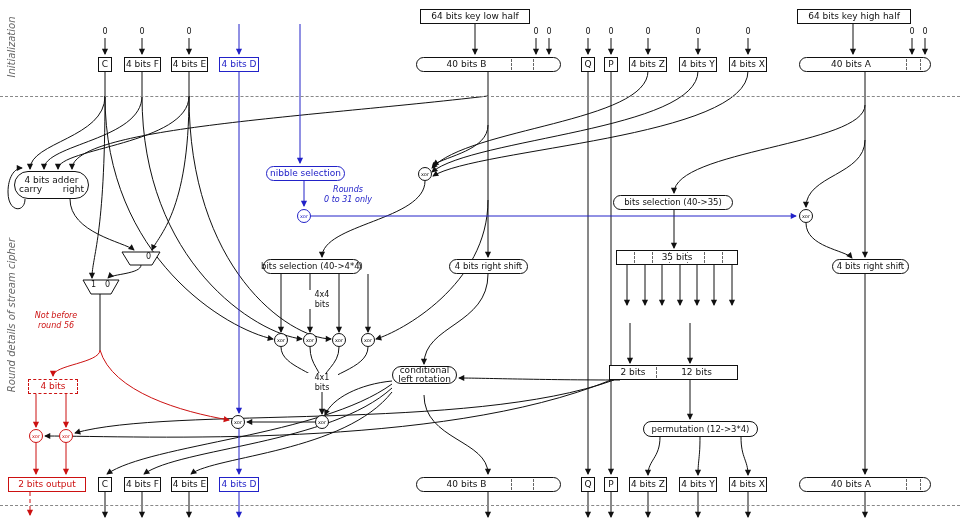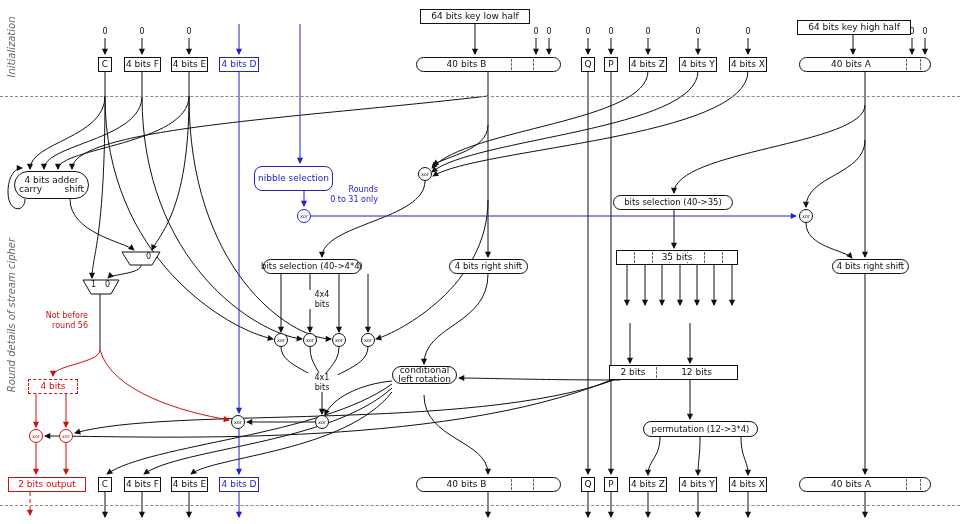--- a/index.html
+++ b/index.html
@@ -16,21 +16,21 @@
   .dashedb{border-style:dashed}
   .small{font-size:8.5px}
   .xor{position:absolute;width:14px;height:14px;border:1px solid #111;border-radius:50%;background:#fff;
     display:flex;align-items:center;justify-content:center;font-size:5px;line-height:1}
   .xor.blue{border-color:var(--blue);color:var(--blue)}
   .xor.redc{border-color:var(--red);color:var(--red)}
   .zero{position:absolute;width:10px;text-align:center;font-size:8px}
   .sep{position:absolute;left:0;right:0;height:0;border-top:1px dashed #888}
   .vlabel{position:absolute;color:#666;font-style:italic;font-size:10px;white-space:nowrap;
     transform:translate(-50%,-50%) rotate(-90deg)}
-  .note{position:absolute;font-size:8px;text-align:right;line-height:1.3}
+  .note{position:absolute;font-size:8px;font-style:italic;text-align:center;line-height:1.3}
   .note.nblue{color:var(--blue)}
   .note.nred{color:var(--red)}
   .divd{position:absolute;top:1px;bottom:1px;border-left:1px dashed #666}
   .lbl{position:absolute;font-size:8px;text-align:center;line-height:1.2;background:#fff}
   .muxlbl{position:absolute;font-size:8px;line-height:1}
   .adder-row{display:flex;justify-content:space-between;width:100%;padding:0 4px}
   .col{display:flex;flex-direction:column;align-items:center;justify-content:center;width:100%}
 </style>
 </head>
 <body>
@@ -181,21 +181,21 @@
 </svg>
 
 <div class="sep" style="top:96px"></div>
 <div class="sep" style="top:505px"></div>
 <div class="vlabel" style="left:11px;top:47px">Initialization</div>
 <div class="vlabel" style="left:11px;top:315px">Round details of stream cipher</div>
 
 <div class="box" style="left:420px;top:9px;width:110px;height:15px">
       <span>64 bits key low half</span>
     </div>
-<div class="box" style="left:797px;top:20px;width:114px;height:15px">
+<div class="box" style="left:797px;top:9px;width:114px;height:15px">
       <span>64 bits key high half</span>
     </div>
 
 <div class="zero" style="left:100px;top:27px">0</div>
 <div class="zero" style="left:137px;top:27px">0</div>
 <div class="zero" style="left:184px;top:27px">0</div>
 <div class="zero" style="left:531px;top:27px">0</div>
 <div class="zero" style="left:544px;top:27px">0</div>
 <div class="zero" style="left:583px;top:27px">0</div>
 <div class="zero" style="left:606px;top:27px">0</div>
@@ -241,26 +241,26 @@
   <span style="margin-right:28px">40 bits A</span>
   <i class="divd" style="left:106px"></i>
   <i class="divd" style="left:120px"></i>
 </div>
 
 <div class="box rounded" style="left:14px;top:171px;width:75px;height:28px">
   <div class="col">
     <span>4 bits adder</span>
     <span class="adder-row">
       <span>carry</span>
-      <span>shift</span>
+      <span>right</span>
     </span>
   </div>
 </div>
 
-<div class="box stadium blue" style="left:254px;top:166px;width:79px;height:25px">
+<div class="box stadium blue" style="left:266px;top:166px;width:79px;height:15px">
       <span>nibble selection</span>
     </div>
 
 <div class="note nblue" style="left:318px;top:185px;width:60px">
   <span>Rounds</span><br>
   <span>0 to 31 only</span>
 </div>
 
 <div class="xor blue" style="left:297px;top:209px">
       <span>xor</span>

